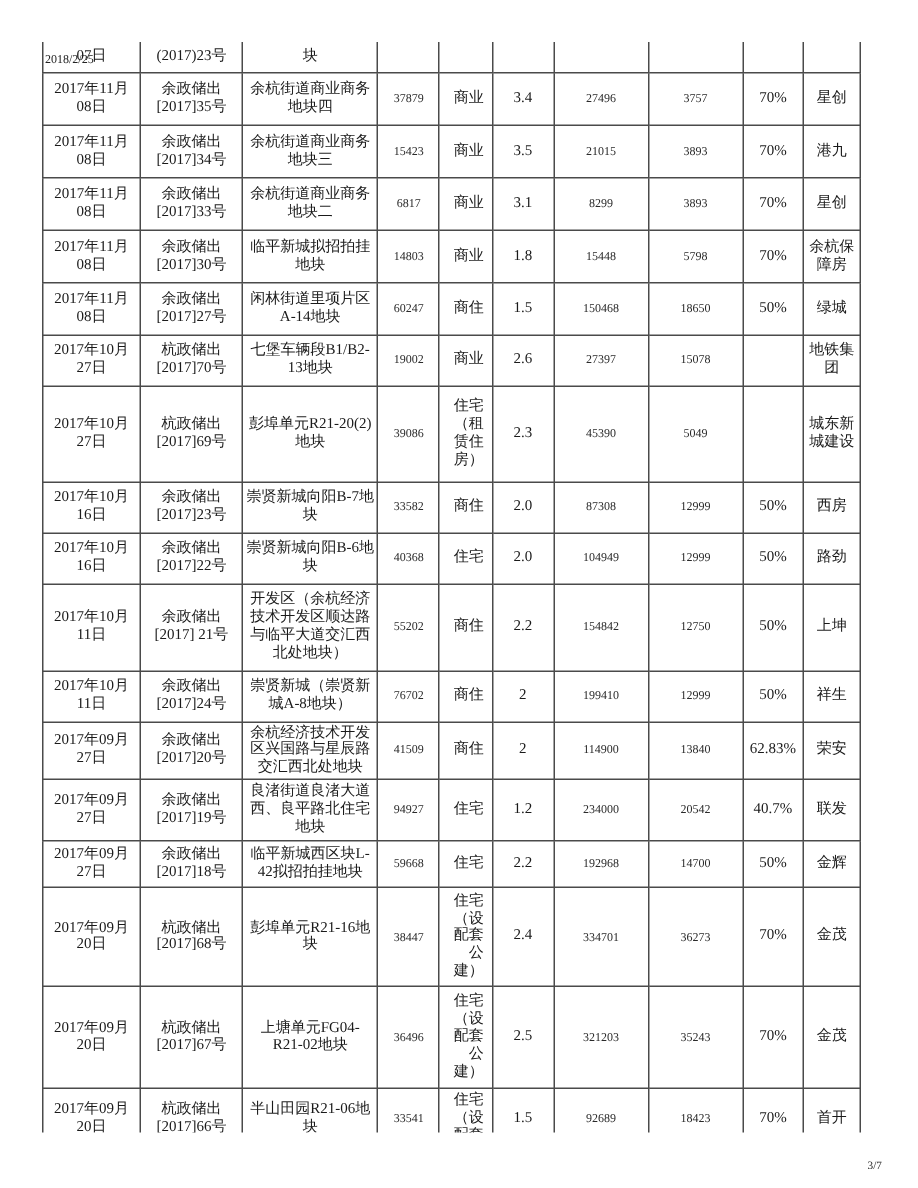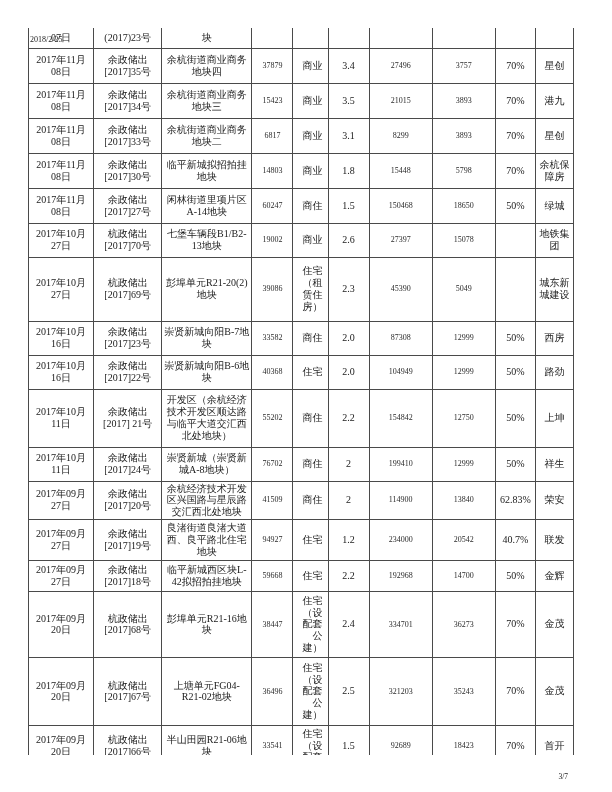--- a/index.html
+++ b/index.html
@@ -9,21 +9,21 @@
   .hdr-title{position:absolute;left:0;right:0;top:9px;text-align:center;font-size:8.5px;color:#222;}
   .tbl-wrap{position:absolute;left:28px;top:28px;width:548px;height:727px;overflow:hidden;}
   table{border-collapse:collapse;table-layout:fixed;width:546px;}
   td{border:1px solid #4a4a4a;text-align:center;vertical-align:middle;
      font-size:10px;line-height:1.18;padding:1px 2px;overflow:hidden;overflow-wrap:break-word;}
   tr:first-child td{border-top:none;}
   tr.cut td{border-bottom:none;}
   td.c-type{padding:2px 5px;text-align:right;}
   td.c-num div{font-size:8px;color:#2a2a2a;letter-spacing:0;}
   .ftr-url{position:absolute;left:30px;top:772px;font-size:7.5px;color:#222;margin-top:45px;}
-  .ftr-page{position:absolute;right:44px;top:772px;font-size:7.5px;color:#222;text-align:center;}
+  .ftr-page{position:absolute;right:24px;top:772px;font-size:7.5px;color:#222;text-align:center;}
 </style>
 </head>
 <body>
 
 <div class="page">
 
   <div class="hdr-date">2018/2/25</div>
 
   <div class="tbl-wrap">
     <table>

